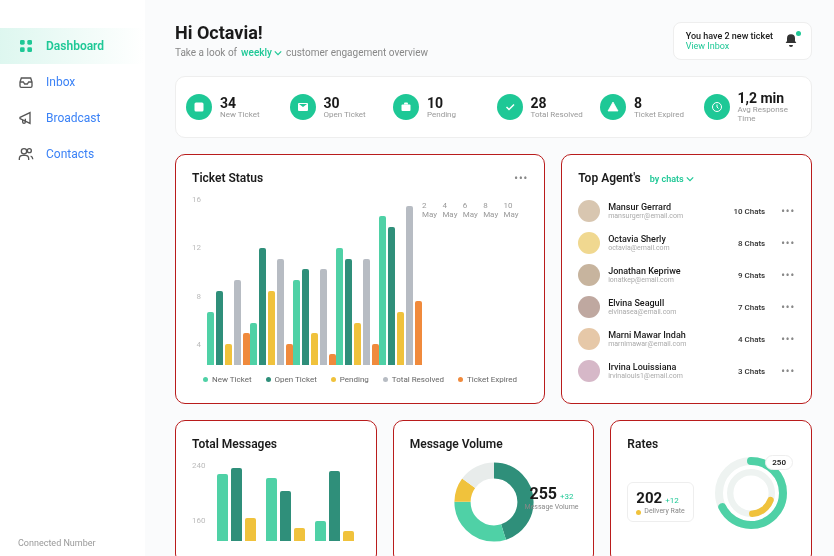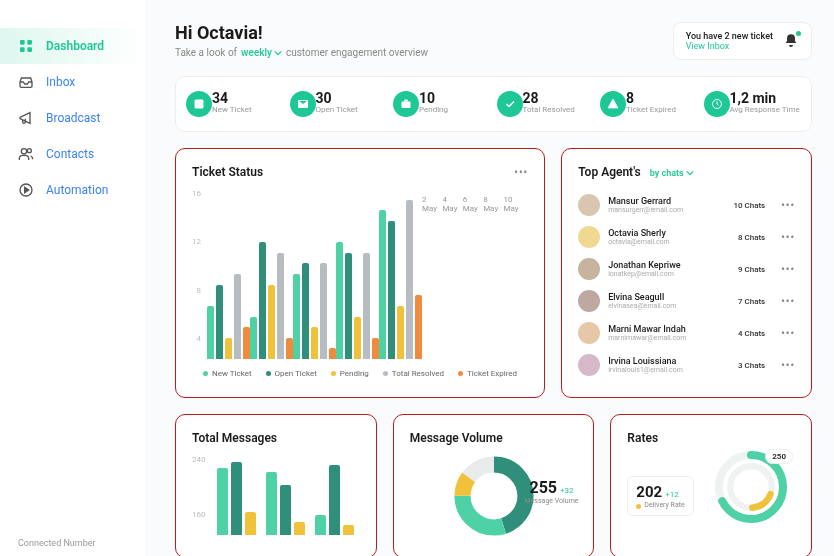--- a/index.html
+++ b/index.html
@@ -15,21 +15,21 @@
 .main { flex: 1; padding: 22px 22px 0 30px; overflow: hidden; }
 .topbar { display: flex; justify-content: space-between; align-items: flex-start; margin-bottom: 16px; }
 .greeting { font-size: 18px; font-weight: 700; margin-bottom: 4px; }
 .subline { font-size: 10px; color: #888; display: flex; align-items: center; gap: 4px; }
 .subline .accent { color: #1ec896; font-weight: 500; display: inline-flex; align-items: center; gap: 2px; cursor: pointer; }
 .notice { border: 1px solid #eee; border-radius: 8px; padding: 8px 12px; display: flex; align-items: center; gap: 10px; font-size: 9px; background: #fff; }
 .notice-text .link { color: #1ec896; cursor: pointer; }
 .notice-bell { width: 16px; height: 16px; color: #333; position: relative; }
 .notice-bell::after { content: ""; position: absolute; top: -2px; right: -2px; width: 5px; height: 5px; background: #1ec896; border-radius: 50%; }
 .metrics { display: flex; border: 1px solid #eee; border-radius: 10px; background: #fff; padding: 14px 10px; gap: 6px; margin-bottom: 16px; }
-.metric { flex: 1; display: flex; align-items: flex-start; }
+.metric { flex: 1; display: flex; align-items: center; gap: 8px; }
 .metric-icon { width: 26px; height: 26px; border-radius: 50%; background: #1ec896; color: #fff; display: flex; align-items: center; justify-content: center; flex-shrink: 0; }
 .metric-val { font-size: 14px; font-weight: 700; line-height: 1; }
 .metric-lbl { font-size: 8px; color: #999; }
 .row { display: flex; gap: 16px; margin-bottom: 16px; }
 .card { border: 1px solid #b91c1c; border-radius: 10px; background: #fff; padding: 16px; }
 .card-head { display: flex; justify-content: space-between; align-items: center; margin-bottom: 10px; }
 .card-title { font-size: 12px; font-weight: 600; }
 .more-dots { color: #888; cursor: pointer; letter-spacing: 1px; font-weight: 700; font-size: 10px; }
 .ticket-card { flex: 1.55; }
 .agents-card { flex: 1; }
@@ -108,29 +108,20 @@
           <span class="nav-icon">
             <svg width="16" height="16" viewBox="0 0 24 24" fill="none" stroke="currentColor" stroke-width="2">
               <circle cx="9" cy="8" r="4"></circle>
               <path d="M2 21v-2a5 5 0 015-5h4a5 5 0 015 5v2"></path>
               <circle cx="17" cy="7" r="3"></circle>
               <path d="M22 20v-1a4 4 0 00-3-3.87"></path>
             </svg>
           </span>
           <span>Contacts</span>
         </li>
-        <li class="nav-item">
-          <span class="nav-icon">
-            <svg width="16" height="16" viewBox="0 0 24 24" fill="none" stroke="currentColor" stroke-width="2">
-              <circle cx="12" cy="12" r="9"></circle>
-              <path d="M10 8l6 4-6 4V8z" fill="currentColor"></path>
-            </svg>
-          </span>
-          <span>Automation</span>
-        </li>
       </ul>
     <div class="sidebar-footer">Connected Number</div>
   </aside>
 
   <main class="main">
     <div class="topbar">
       <div>
         <div class="greeting">Hi Octavia!</div>
         <div class="subline">
           <span>Take a look of</span>

